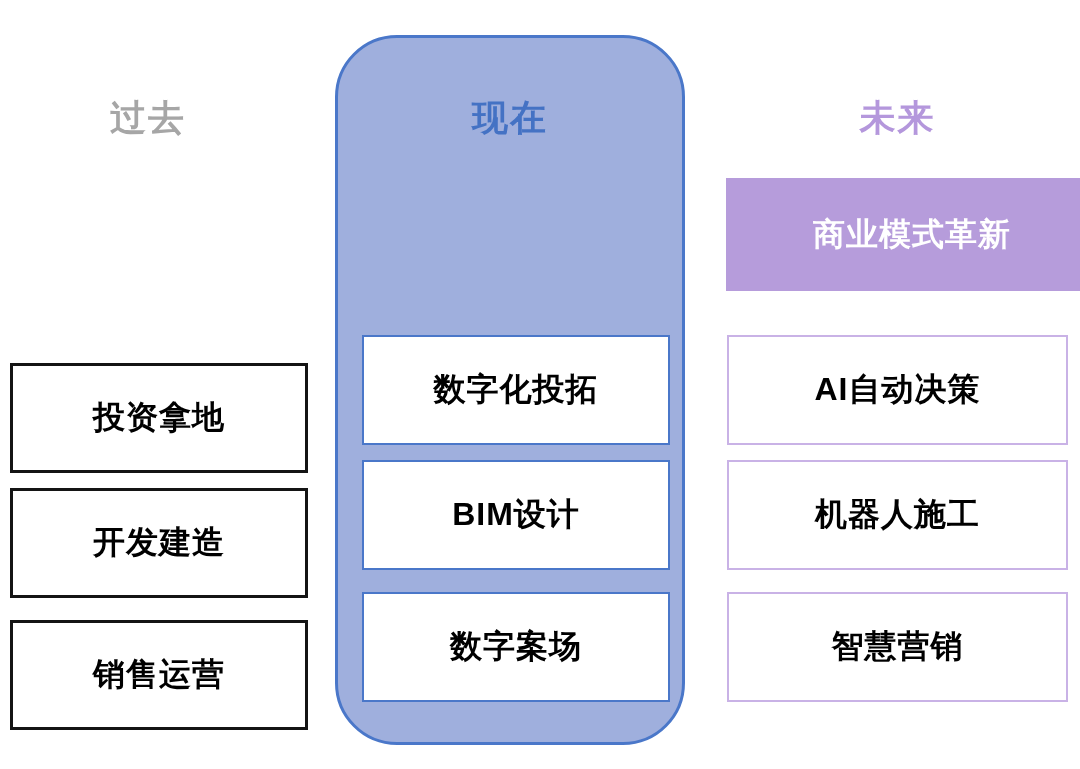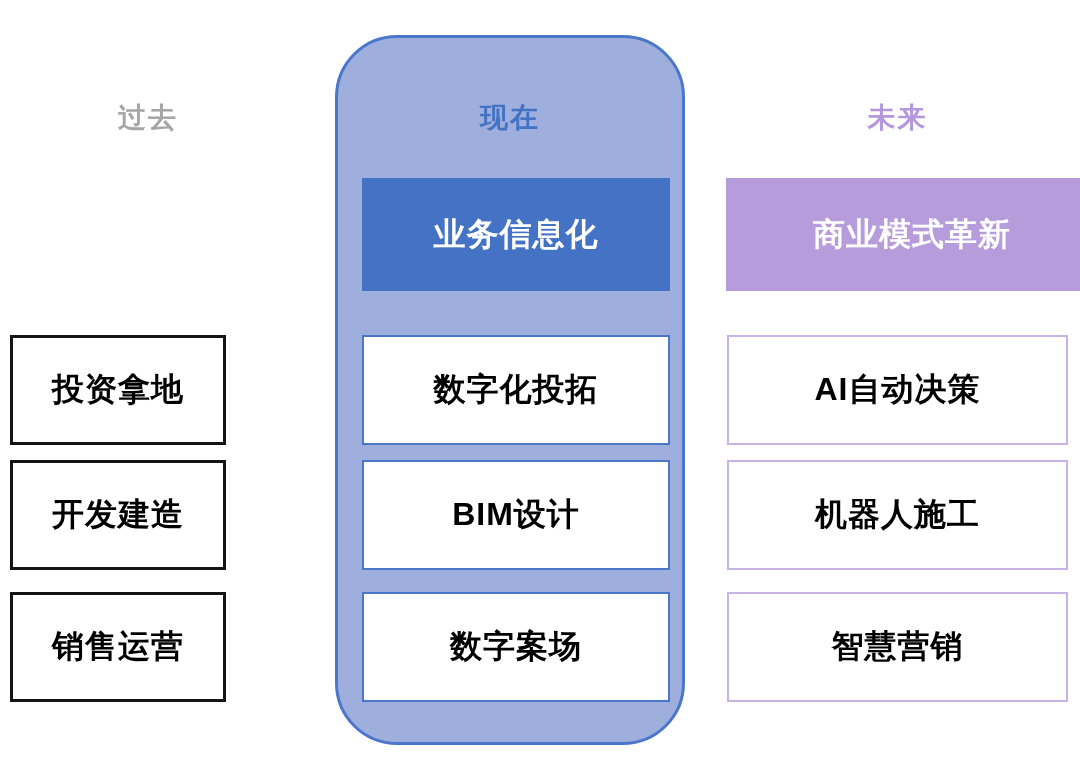--- a/index.html
+++ b/index.html
@@ -27,21 +27,21 @@
     border-radius: 62px;
     box-sizing: border-box;
   }
   
   .col-title {
     position: absolute;
     top: 92px;
     height: 52px;
     line-height: 52px;
     text-align: center;
-    font-size: 28px;
+    font-size: 36px;
     font-weight: bold;
     letter-spacing: 2px;
   }
   .past-title    { left: 10px;  width: 276px; color: #a6a6a6; }
   .present-title { left: 335px; width: 350px; color: #4472c4; }
   .future-title  { left: 727px; width: 341px; color: #b497dc; }
   
   .header-box {
     position: absolute;
     top: 178px;
@@ -65,39 +65,38 @@
     display: flex;
     align-items: center;
     justify-content: center;
     font-size: 32px;
     font-weight: bold;
     color: #000000;
     background: #ffffff;
     letter-spacing: 1px;
     box-sizing: border-box;
   }
-  .past-item    { left: 10px;  width: 216px; border: 3px solid #141414; }
+  .past-item    { left: 10px;  width: 298px; border: 3px solid #141414; margin-top: 28px; }
   .present-item { left: 362px; width: 308px; border: 2px solid #4a77c9; }
   .future-item  { left: 727px; width: 341px; border: 2px solid #c9b2e6; }
   .row-1 { top: 335px; }
   .row-2 { top: 460px; }
   .row-3 { top: 592px; }
 </style>
 </head>
 <body>
 
 <div class="canvas">
 
   <div class="present-container"></div>
 
   <div class="col-title past-title">过去</div>
   <div class="col-title present-title">现在</div>
   <div class="col-title future-title">未来</div>
 
-  <div class="header-box present-header">业务信息化</div>
   <div class="header-box future-header">商业模式革新</div>
 
   <div class="item-box past-item row-1">投资拿地</div>
   <div class="item-box past-item row-2">开发建造</div>
   <div class="item-box past-item row-3">销售运营</div>
 
   <div class="item-box present-item row-1">数字化投拓</div>
   <div class="item-box present-item row-2">BIM设计</div>
   <div class="item-box present-item row-3">数字案场</div>
 

